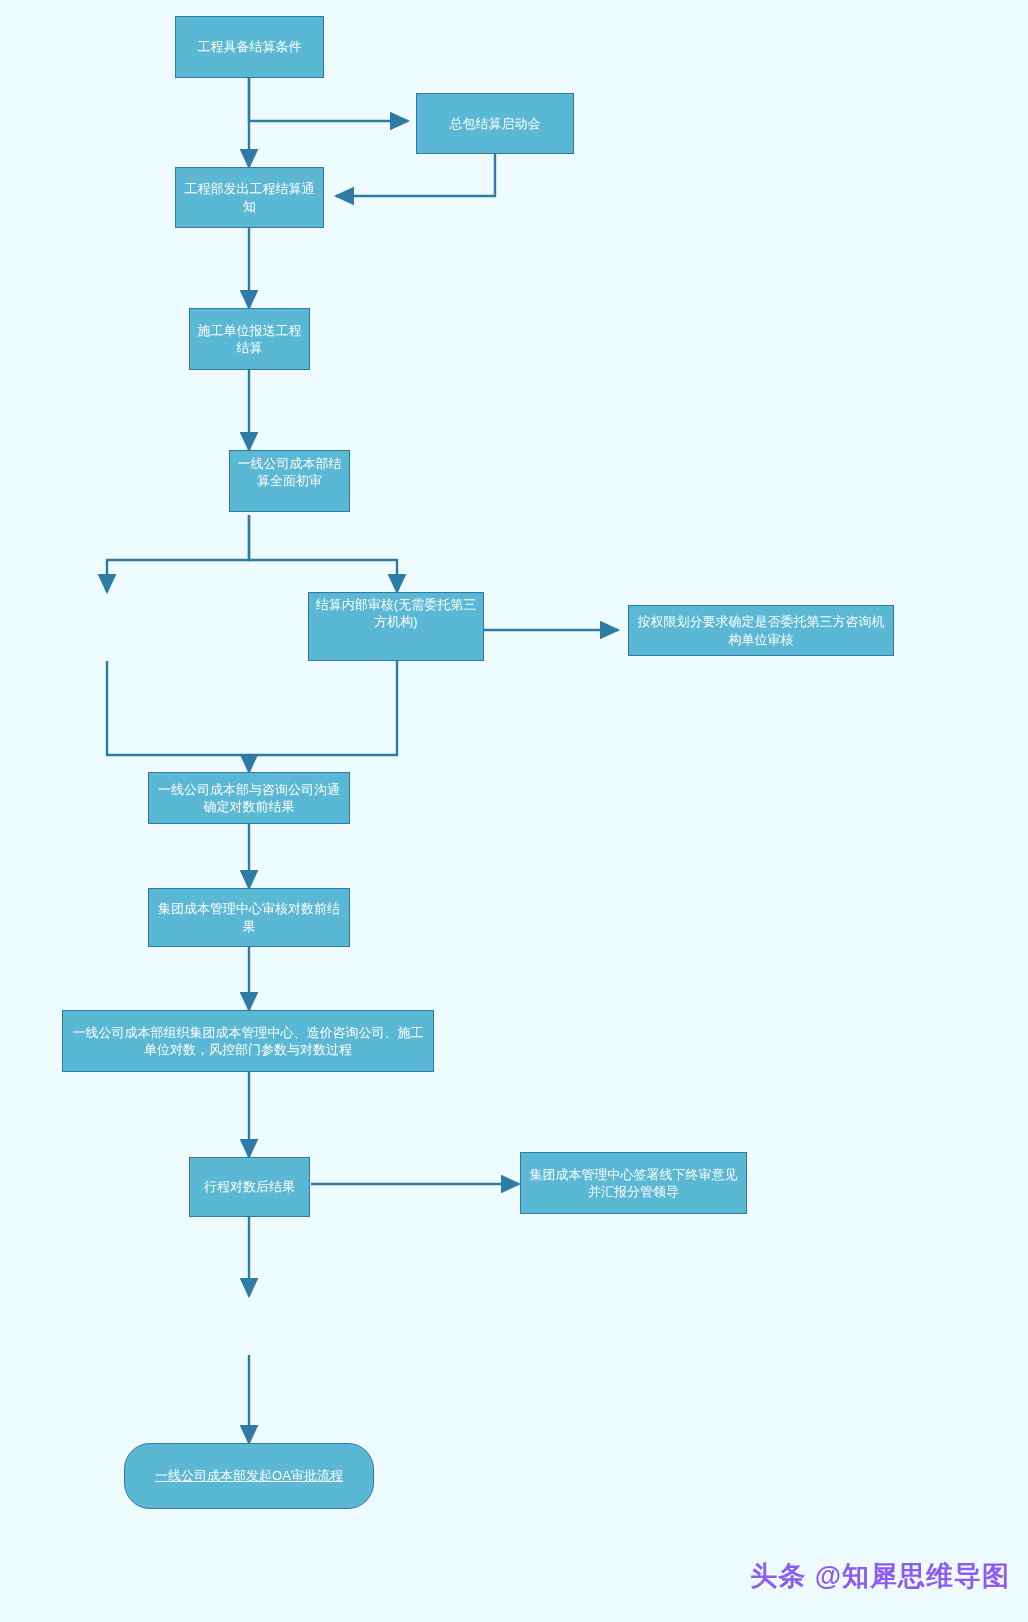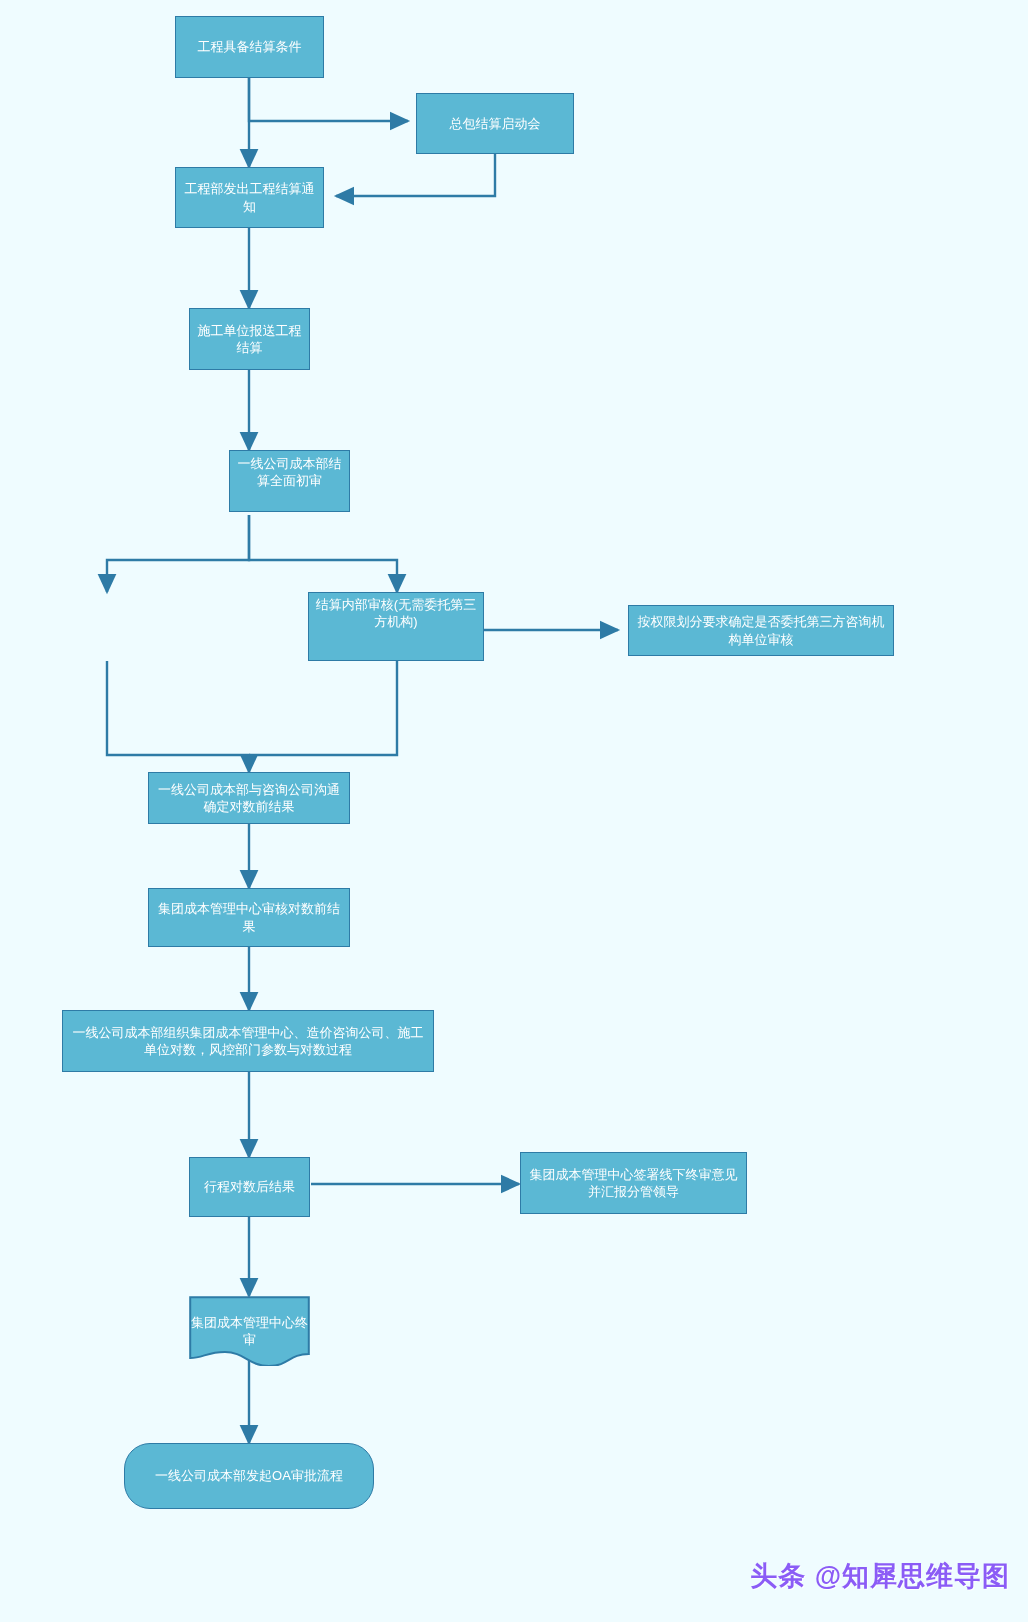--- a/index.html
+++ b/index.html
@@ -180,26 +180,20 @@
   </div>
 
   <div class="node" style="left:189px; top:1157px; width:121px; height:60px;">
     <span class="label">行程对数后结果</span>
   </div>
 
   <div class="node" style="left:520px; top:1152px; width:227px; height:62px;">
     <span class="label">集团成本管理中心签署线下终审意见并汇报分管领导</span>
   </div>
 
-  <div class="node doc" style="left:189px; top:1296px; width:121px; height:70px;">
-    <svg class="doc-shape" viewBox="0 0 121 70" preserveAspectRatio="none" xmlns="http://www.w3.org/2000/svg">
-      <path d="M1.2,1.2 L119.8,1.2 L119.8,58 C100,58 100,70 80,70 C60,70 55,56 36,56 C18,56 14,62 1.2,62 Z" fill="#5bb8d4" stroke="#2e7ba6" stroke-width="2"></path>
-    </svg>
-    <span class="doc-label">集团成本管理中心终审</span>
-  </div>
 
-  <div class="node rounded" style="left:124px; top:1443px; width:250px; height:66px;">
+  <div class="node rounded" style="left:124px; top:1443px; width:250px; height:66px;text-decoration:underline;">
     <span class="label">一线公司成本部发起OA审批流程</span>
   </div>
 
   <div class="watermark">头条 @知犀思维导图</div>
 
 </div>
 
 </body></html>

